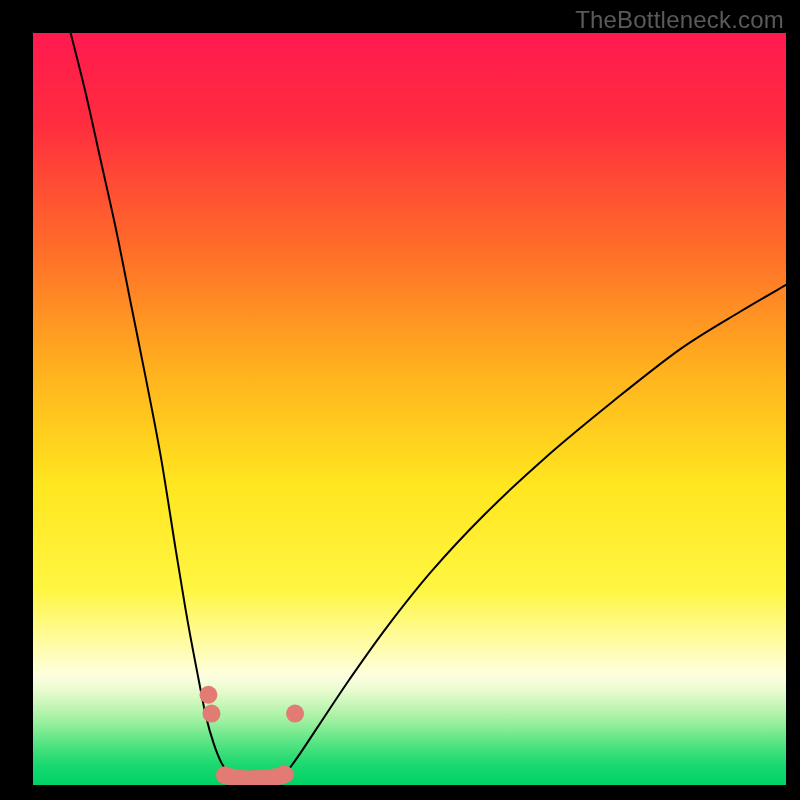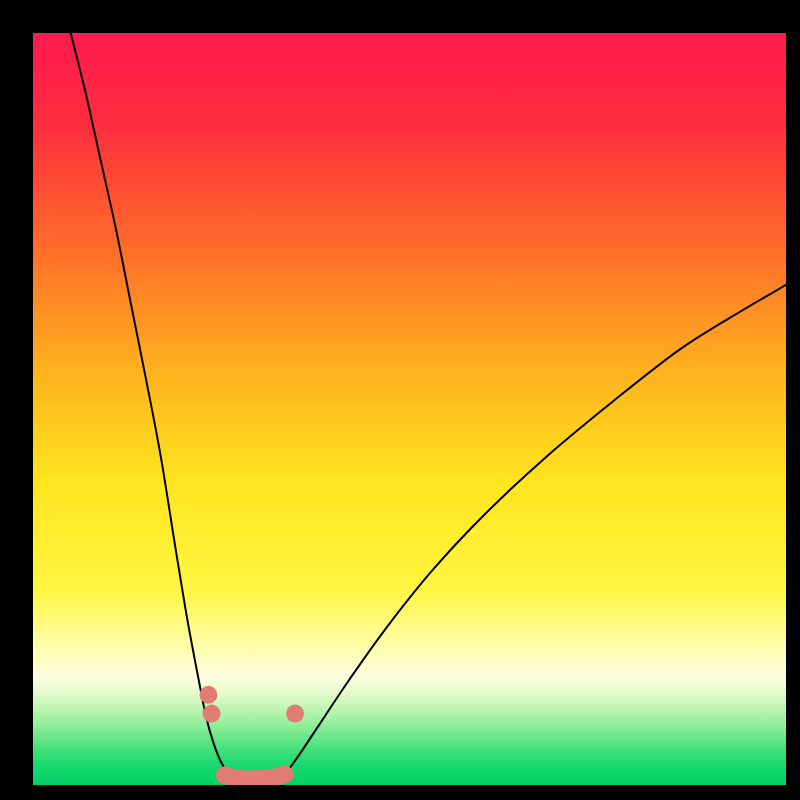--- a/index.html
+++ b/index.html
@@ -87,13 +87,14 @@
           <circle cx="192.02" cy="742.22" r="9" fill="#e17b74"></circle>
           <circle cx="203.31" cy="745.23" r="9" fill="#e17b74"></circle>
           <circle cx="222.13" cy="745.98" r="9" fill="#e17b74"></circle>
           <circle cx="240.96" cy="744.48" r="9" fill="#e17b74"></circle>
           <circle cx="250.75" cy="741.47" r="9" fill="#e17b74"></circle>
           <circle cx="262.04" cy="680.56" r="9" fill="#e17b74"></circle>
           <path d="M 192.02 742.22 C 193.90 742.73, 198.29 744.61, 203.31 745.23 C 208.33 745.86, 215.86 746.11, 222.13 745.98 C 228.41 745.86, 235.94 745.23, 240.96 744.48 C 245.98 743.73, 250.37 741.97, 252.26 741.47" fill="none" stroke="#e17b74" stroke-width="17" stroke-linecap="round" stroke-linejoin="round"></path>
         </g>
     </svg>
   </div>
+  <div class="watermark">TheBottleneck.com</div>
 </div>
 
 </body></html>

